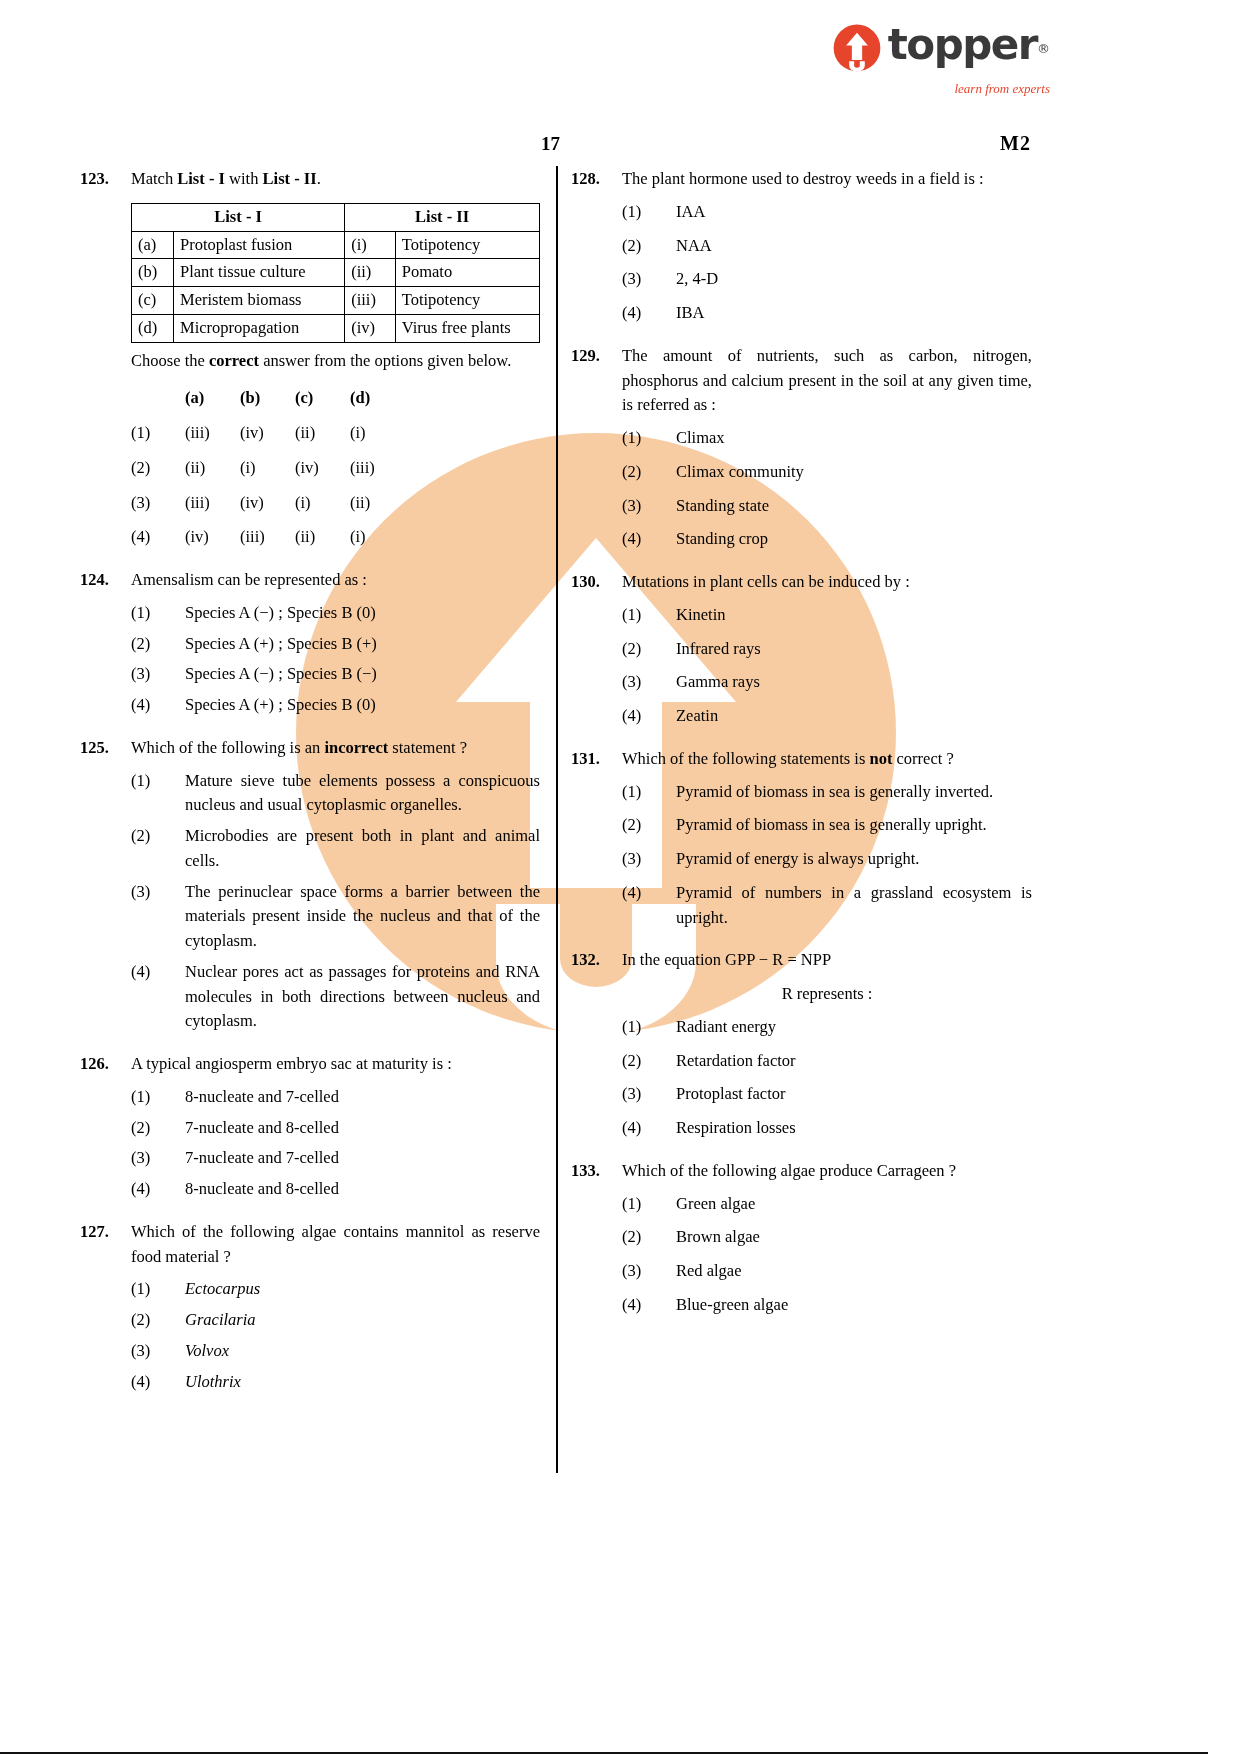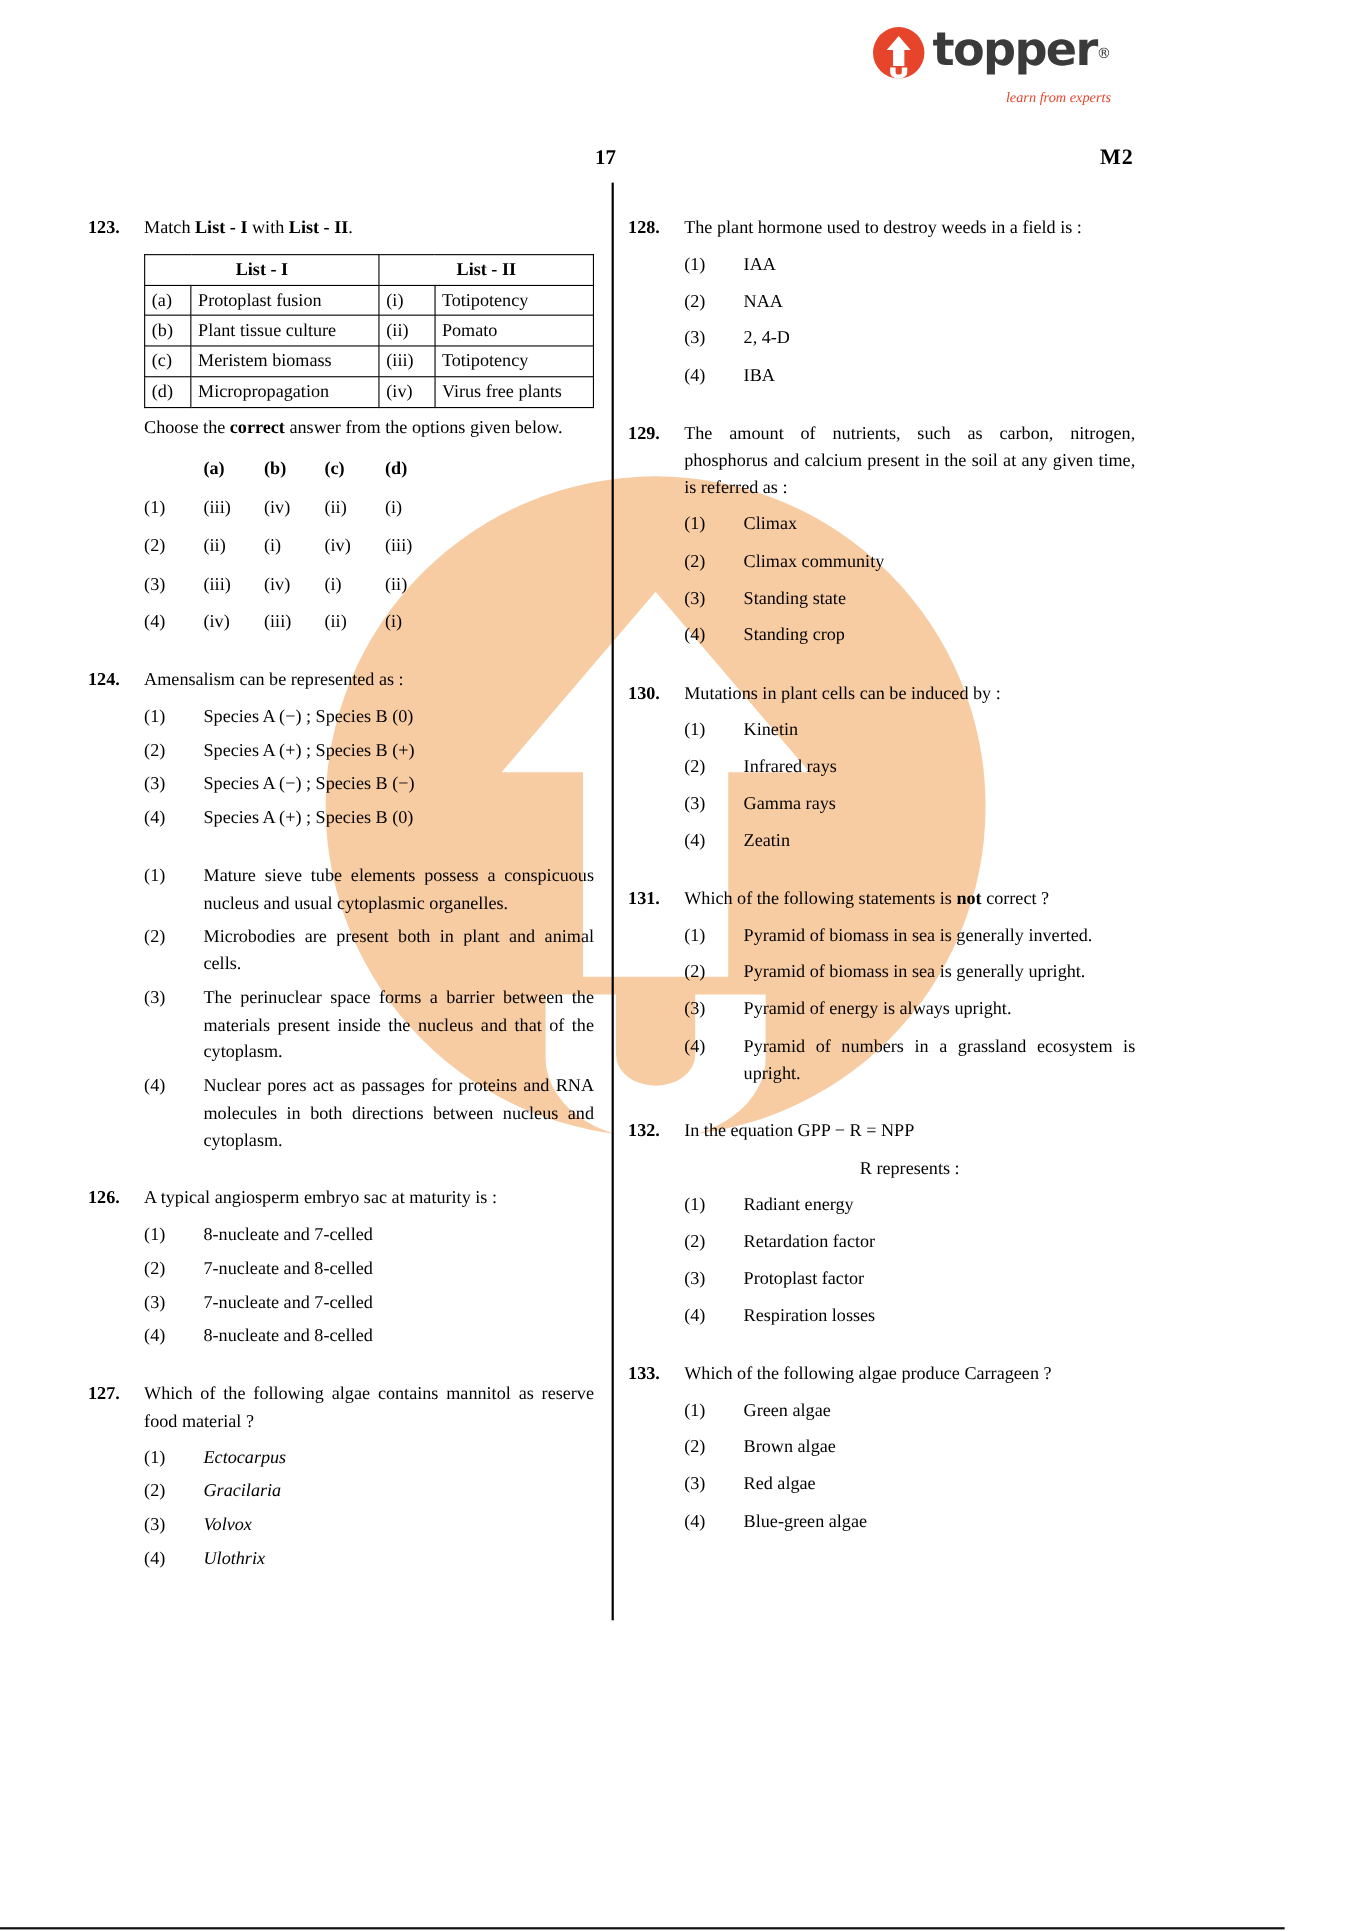--- a/index.html
+++ b/index.html
@@ -1,37 +1,37 @@
 <!DOCTYPE html>
 <html><head>
 <meta charset="utf-8">
 <style>
   html,body{margin:0;padding:0;background:#ffffff;}
   .page{
     position:relative;width:1168px;height:1755px;background:#ffffff;overflow:hidden;
-    font-family:"Liberation Serif","DejaVu Serif",serif;font-size:16.5px;line-height:1.5;color:#000;
+    font-family:"Liberation Serif","DejaVu Serif",serif;font-size:16.5px;line-height:1.5;color:#000;padding-left:40px;
   }
   
   .wm{position:absolute;left:288px;top:426px;z-index:0;}
   
   .header-pageno{position:absolute;top:130px;left:541px;font-weight:700;font-size:19px;z-index:2;}
   .header-code{position:absolute;top:128px;left:1000px;font-weight:700;font-size:20px;letter-spacing:1px;z-index:2;}
   .logo{position:absolute;top:24px;right:158px;display:flex;align-items:flex-start;gap:7px;z-index:2;}
   .logo-mark{width:48px;height:48px;display:block;}
   .logo-name{font-family:"DejaVu Sans","Liberation Sans",sans-serif;font-weight:700;font-size:42px;line-height:1;color:#3a3a3a;letter-spacing:-1.5px;}
   .logo-reg{font-size:13px;vertical-align:super;color:#3a3a3a;font-family:"DejaVu Sans",sans-serif;}
   .logo-tagline{text-align:right;color:#e6452c;font-style:italic;font-size:13px;line-height:1.1;margin-top:15px;}
   
   .divider{position:absolute;left:556px;top:166px;width:1.5px;height:1307px;background:#000;z-index:1;}
   .bottom-rule{position:absolute;left:0;bottom:1px;width:100%;height:1.6px;background:#111;z-index:1;}
   .col{position:absolute;top:167px;z-index:1;}
   .col-left{left:80px;width:460px;}
   .col-right{left:571px;width:461px;}
   
-  .q{margin-bottom:18px;margin-top:28px;}
+  .q{margin-bottom:18px;}
   .qhead{display:flex;}
   .qnum{flex:0 0 51px;font-weight:700;}
   .qtext{flex:1;text-align:justify;}
   .subline{margin:9px 0 0 51px;text-align:center;}
   .opts{margin:8px 0 0 51px;}
   .opt{display:flex;margin-bottom:6px;}
   .col-right .opt{margin-bottom:9px;}
   .onum{flex:0 0 54px;}
   .otext{flex:1;text-align:justify;}
   .otext.sci{font-style:italic;}
@@ -167,20 +167,24 @@
             <span class="otext">Species A (−) ; Species B (−)</span>
           </div>
         <div class="opt">
             <span class="onum">(4)</span>
             <span class="otext">Species A (+) ; Species B (0)</span>
           </div>
       </div>
     </section>
 
     <section class="q">
+      <div class="qhead">
+        <span class="qnum">125.</span>
+        <span class="qtext"><span>Which of the following is an </span><b>incorrect</b><span> statement ?</span></span>
+      </div>
       <div class="opts">
         <div class="opt">
             <span class="onum">(1)</span>
             <span class="otext">Mature sieve tube elements possess a conspicuous nucleus and usual cytoplasmic organelles.</span>
           </div>
         <div class="opt">
             <span class="onum">(2)</span>
             <span class="otext">Microbodies are present both in plant and animal cells.</span>
           </div>
         <div class="opt">

